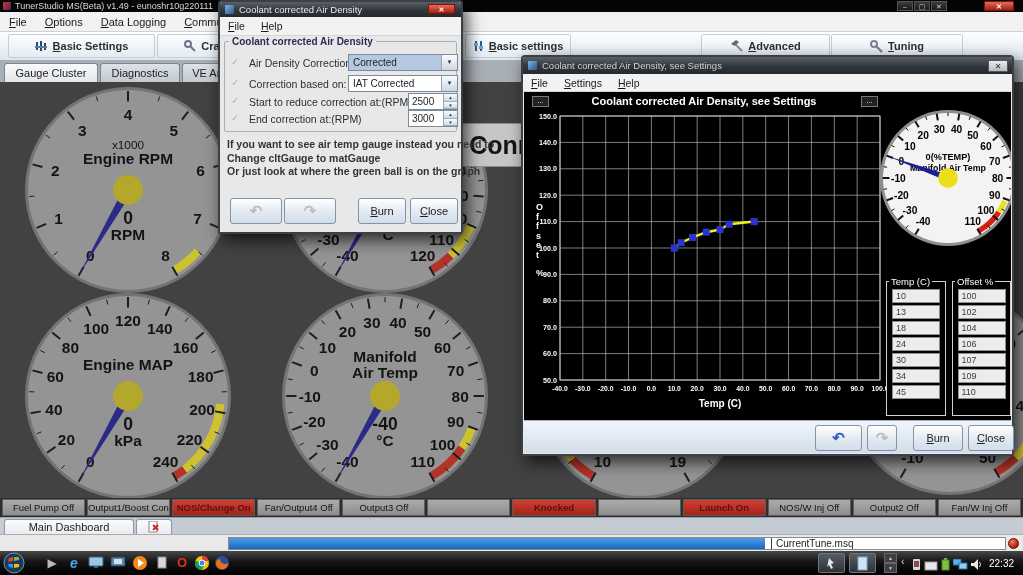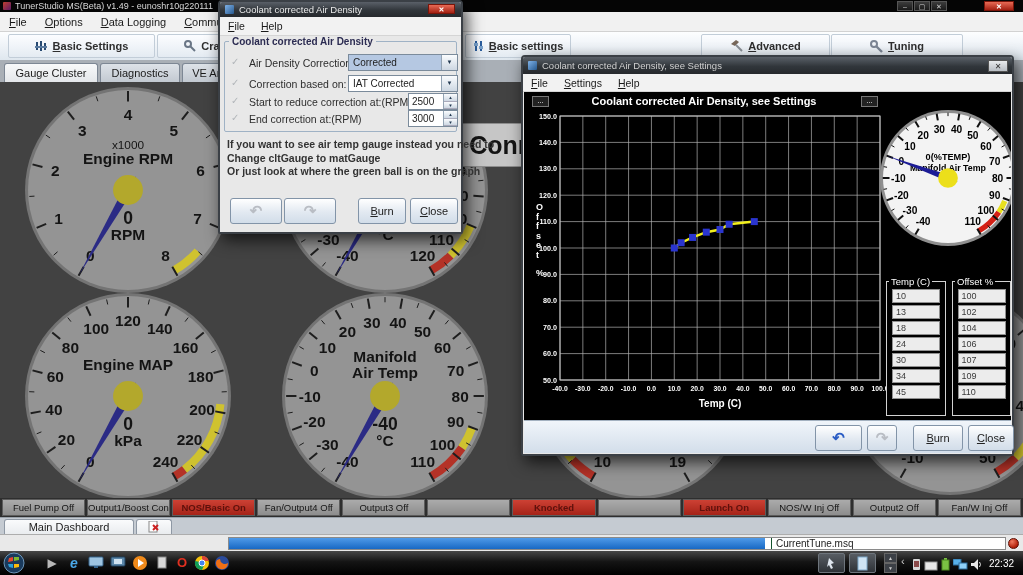--- a/index.html
+++ b/index.html
@@ -414,21 +414,21 @@
           <text x="179.04769494898792" y="123.7216064787765" text-anchor="middle" font-size="15.45" fill="#141414" font-weight="bold">40</text>
           <text x="142.595" y="175.78145011055193" text-anchor="middle" font-size="15.45" fill="#141414" font-weight="bold">50</text>
           <polygon points="30.04255124080801,42.103232392172124 107.97932057089712,101.44938400614353 116.83538664618821,114.93106856965703 102.02067942910288,108.55061599385647" fill="#2b2b85"></polygon>
           <circle cx="105" cy="105" r="14.934999999999999" fill="#b3a82c"></circle>
         </svg>
     </div>
 
     <div id="indbar" class="abs">
       <div class="ind ind-gray">Fuel Pump Off</div>
       <div class="ind ind-gray">Output1/Boost Cont</div>
-      <div class="ind ind-red">NOS/Basic On</div>
+      <div class="ind ind-red">NOS/Change On</div>
       <div class="ind ind-gray">Fan/Output4 Off</div>
       <div class="ind ind-gray">Output3 Off</div>
       <div class="ind ind-gray"></div>
       <div class="ind ind-red">Knocked</div>
       <div class="ind ind-gray"></div>
       <div class="ind ind-red">Launch On</div>
       <div class="ind ind-gray">NOS/W Inj Off</div>
       <div class="ind ind-gray">Output2 Off</div>
       <div class="ind ind-gray">Fan/W Inj Off</div>
     </div>

